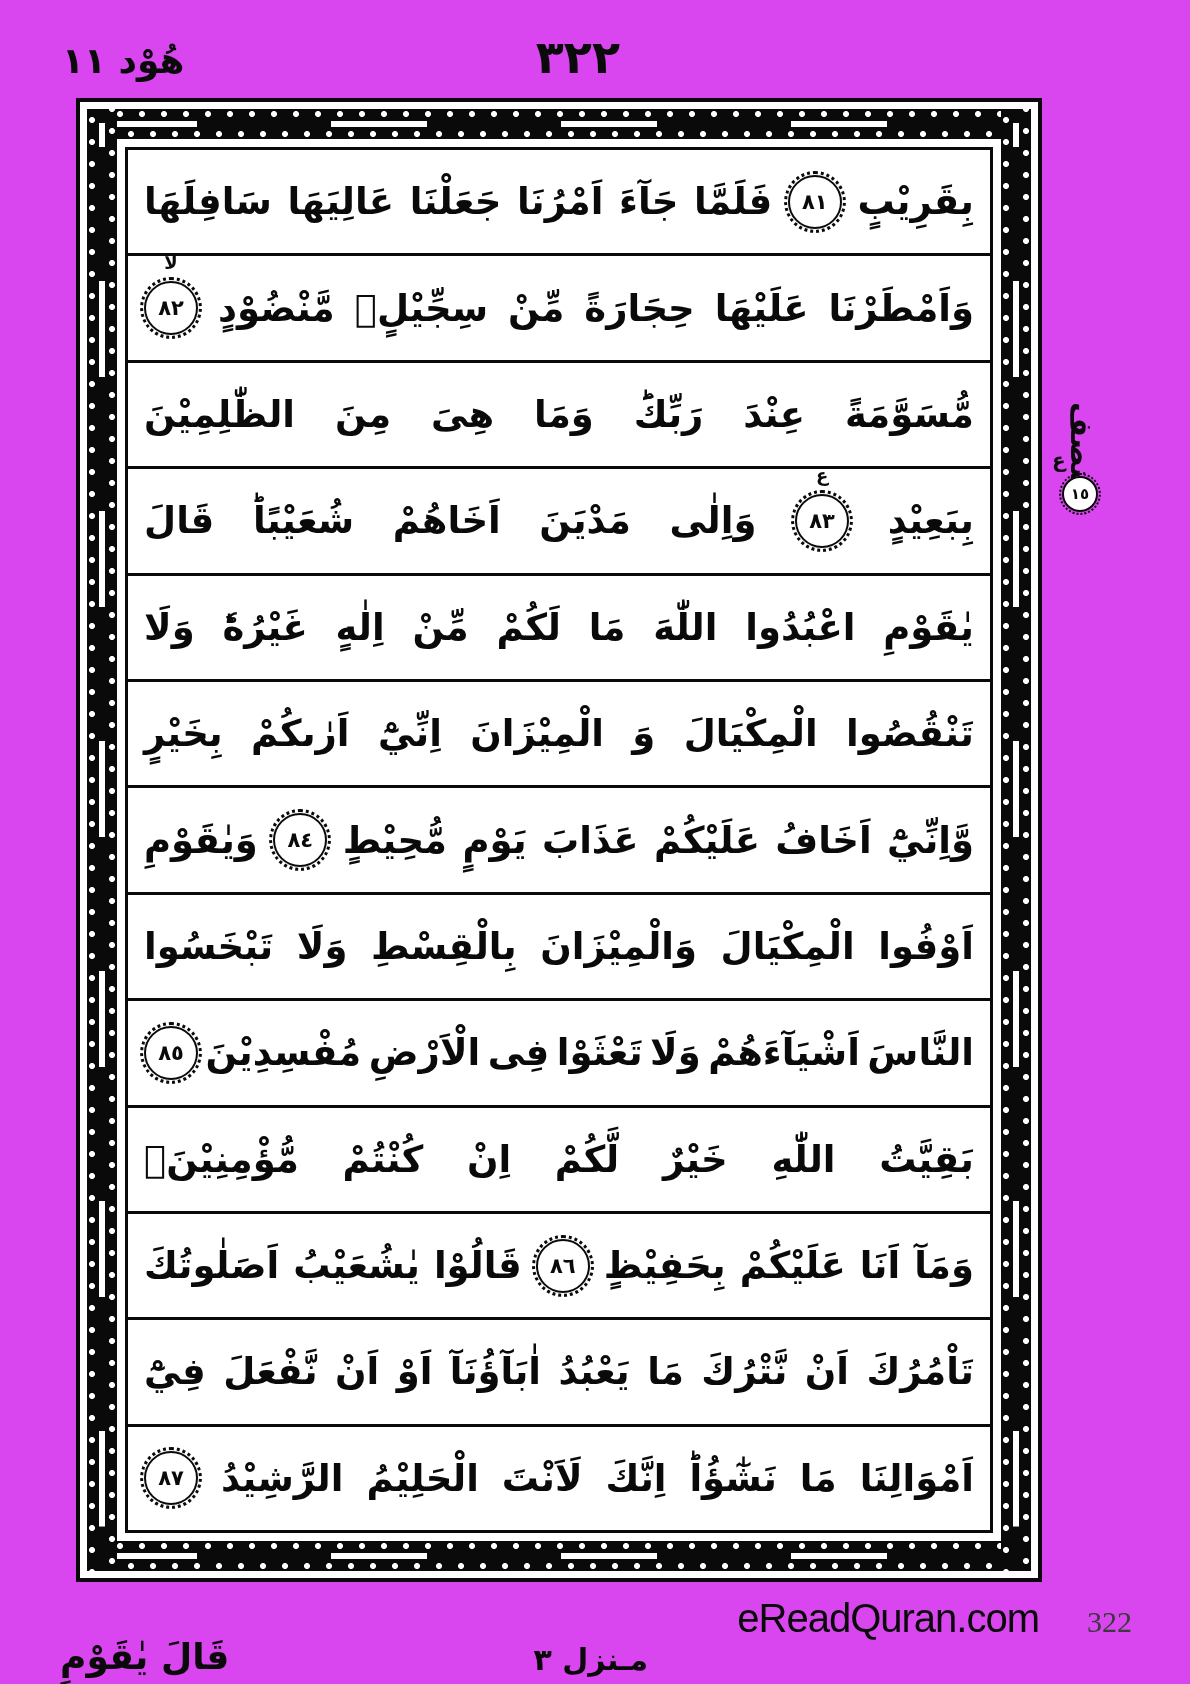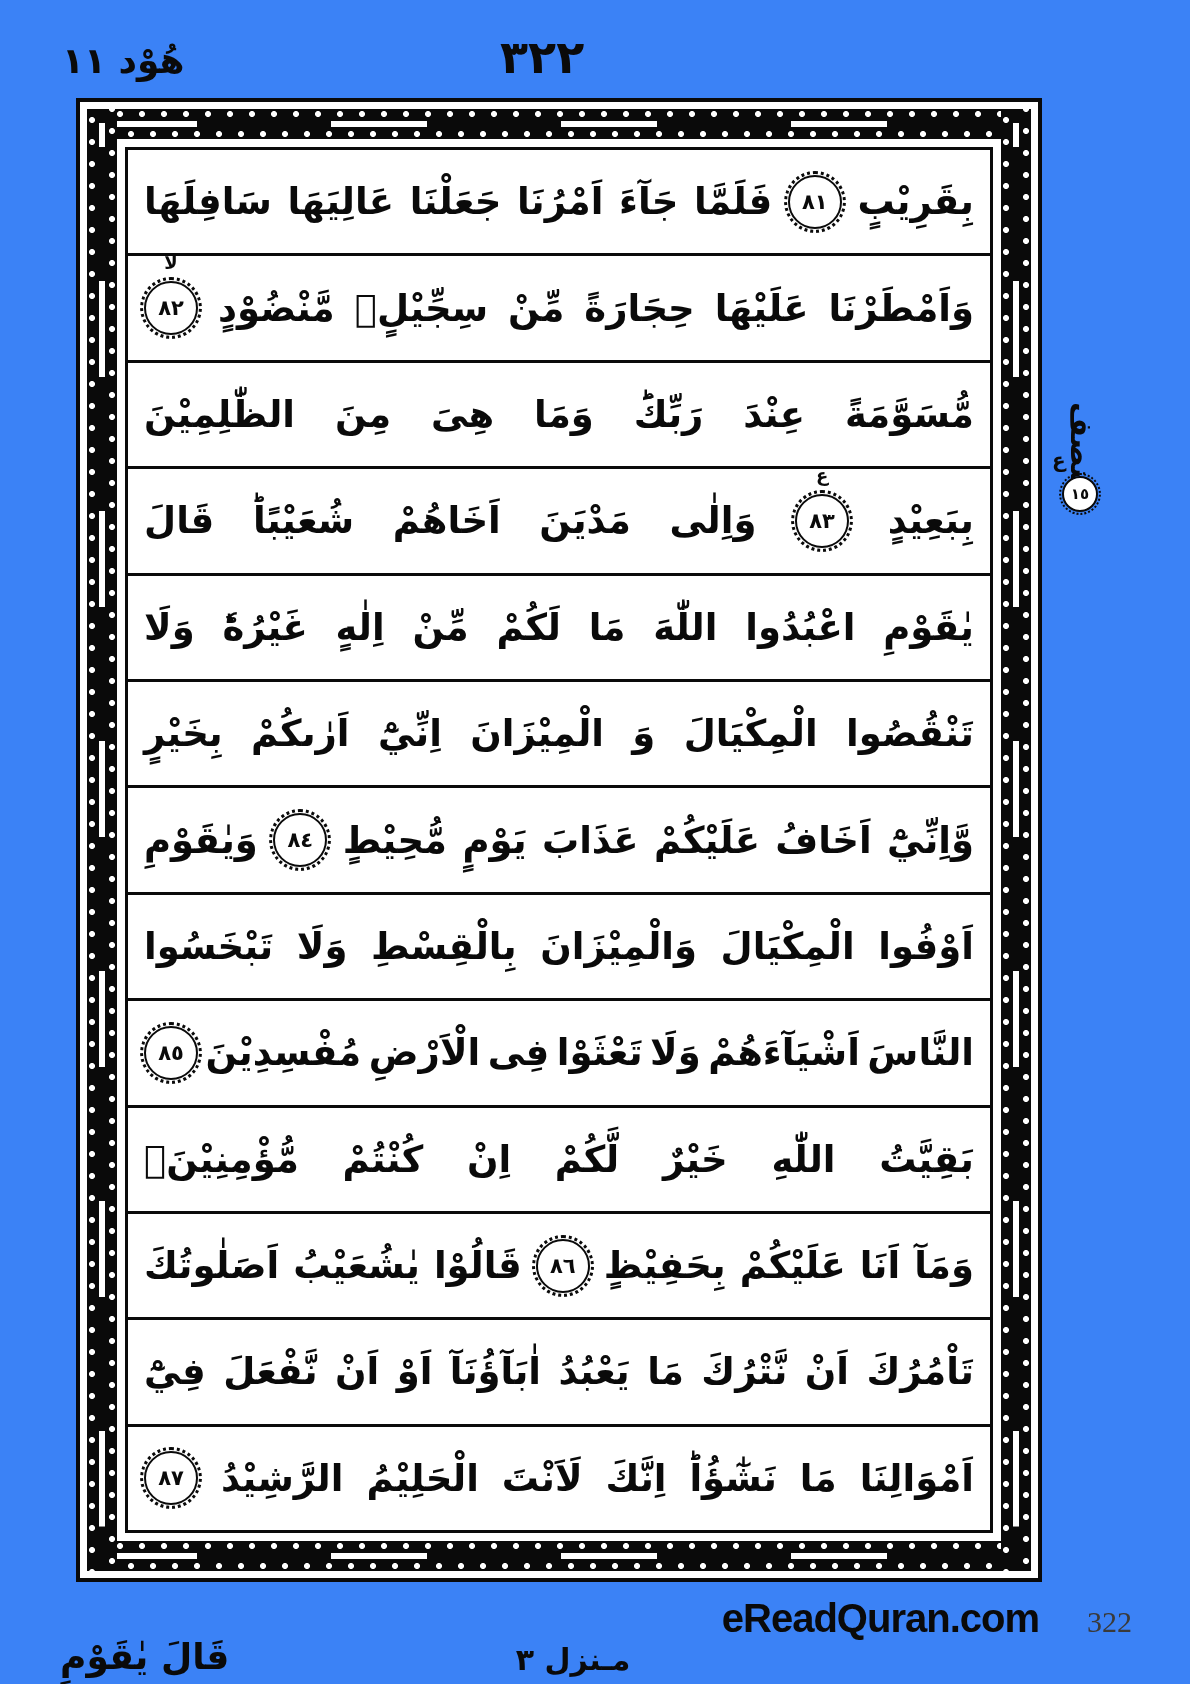--- a/index.html
+++ b/index.html
@@ -1,22 +1,22 @@
 <!DOCTYPE html>
 <html><head>
 <meta charset="utf-8">
 <style>
   html,body{margin:0;padding:0;background:#e8e8e8;}
-  .page{position:relative;width:1190px;height:1684px;background:#3b82f6;overflow:hidden;
+  .page{position:relative;width:1190px;height:1684px;background:#d946ef;overflow:hidden;
         font-family:"DejaVu Sans",sans-serif;color:#0a0a0a;}
 
   
   .hdr{position:absolute;font-weight:700;direction:rtl;white-space:nowrap;}
   .hdr-surah{left:62px;top:40px;font-size:36px;}
-  .hdr-page{left:500px;top:30px;width:120px;text-align:left;font-size:46px;}
+  .hdr-page{left:500px;top:30px;width:120px;text-align:right;font-size:46px;}
   .hdr-juz{right:102px;top:34px;font-size:36px;}
 
   
   .frame{position:absolute;left:76px;top:98px;width:966px;height:1484px;
          box-sizing:border-box;border:4px solid #0a0a0a;background:#fff;}
   .strip{position:absolute;background-color:#0a0a0a;}
   .strip-top,.strip-bottom{left:7px;right:7px;height:30px;
      background-image:
        repeating-linear-gradient(90deg,#fff 0 96px,transparent 96px 230px),
        radial-gradient(circle,#fff 2.6px,transparent 3.4px),
@@ -57,23 +57,23 @@
   .mm-word{position:absolute;left:14px;top:0;writing-mode:vertical-rl;
            font-size:30px;font-weight:700;letter-spacing:6px;direction:rtl;}
   .mm-ain{position:absolute;left:2px;top:46px;font-size:20px;font-weight:700;}
   .mm-circle{position:absolute;left:12px;top:74px;width:32px;height:32px;background:#fff;
              border:2px solid #0a0a0a;border-radius:50%;outline:2px dotted #0a0a0a;outline-offset:1px;
              display:flex;align-items:center;justify-content:center;font-size:15px;font-weight:700;}
 
   
   .ftr{position:absolute;font-weight:700;direction:rtl;white-space:nowrap;margin-top:44px;}
   .ftr-catch{left:60px;top:1592px;font-size:36px;}
-  .ftr-manzil{left:498px;top:1598px;width:150px;text-align:center;font-size:30px;}
+  .ftr-manzil{left:498px;top:1598px;width:150px;text-align:right;font-size:30px;}
   .ftr-right{position:absolute;right:58px;top:1596px;display:flex;align-items:baseline;gap:48px;direction:ltr;}
-  .brand{font-family:"Liberation Sans",sans-serif;font-weight:700;font-size:40px;color:#0a0a0a;letter-spacing:-1px;}
+  .brand{font-family:"Liberation Sans",sans-serif;font-weight:400;font-size:40px;color:#0a0a0a;letter-spacing:-1px;}
   .pageno{font-family:"Liberation Serif",serif;font-weight:400;font-size:30px;color:#3a3a3a;}
 </style>
 </head>
 <body>
 
 <div class="page">
 
   <div class="hdr hdr-surah">هُوْد ١١</div>
   <div class="hdr hdr-page">٣٢٢</div>
 

